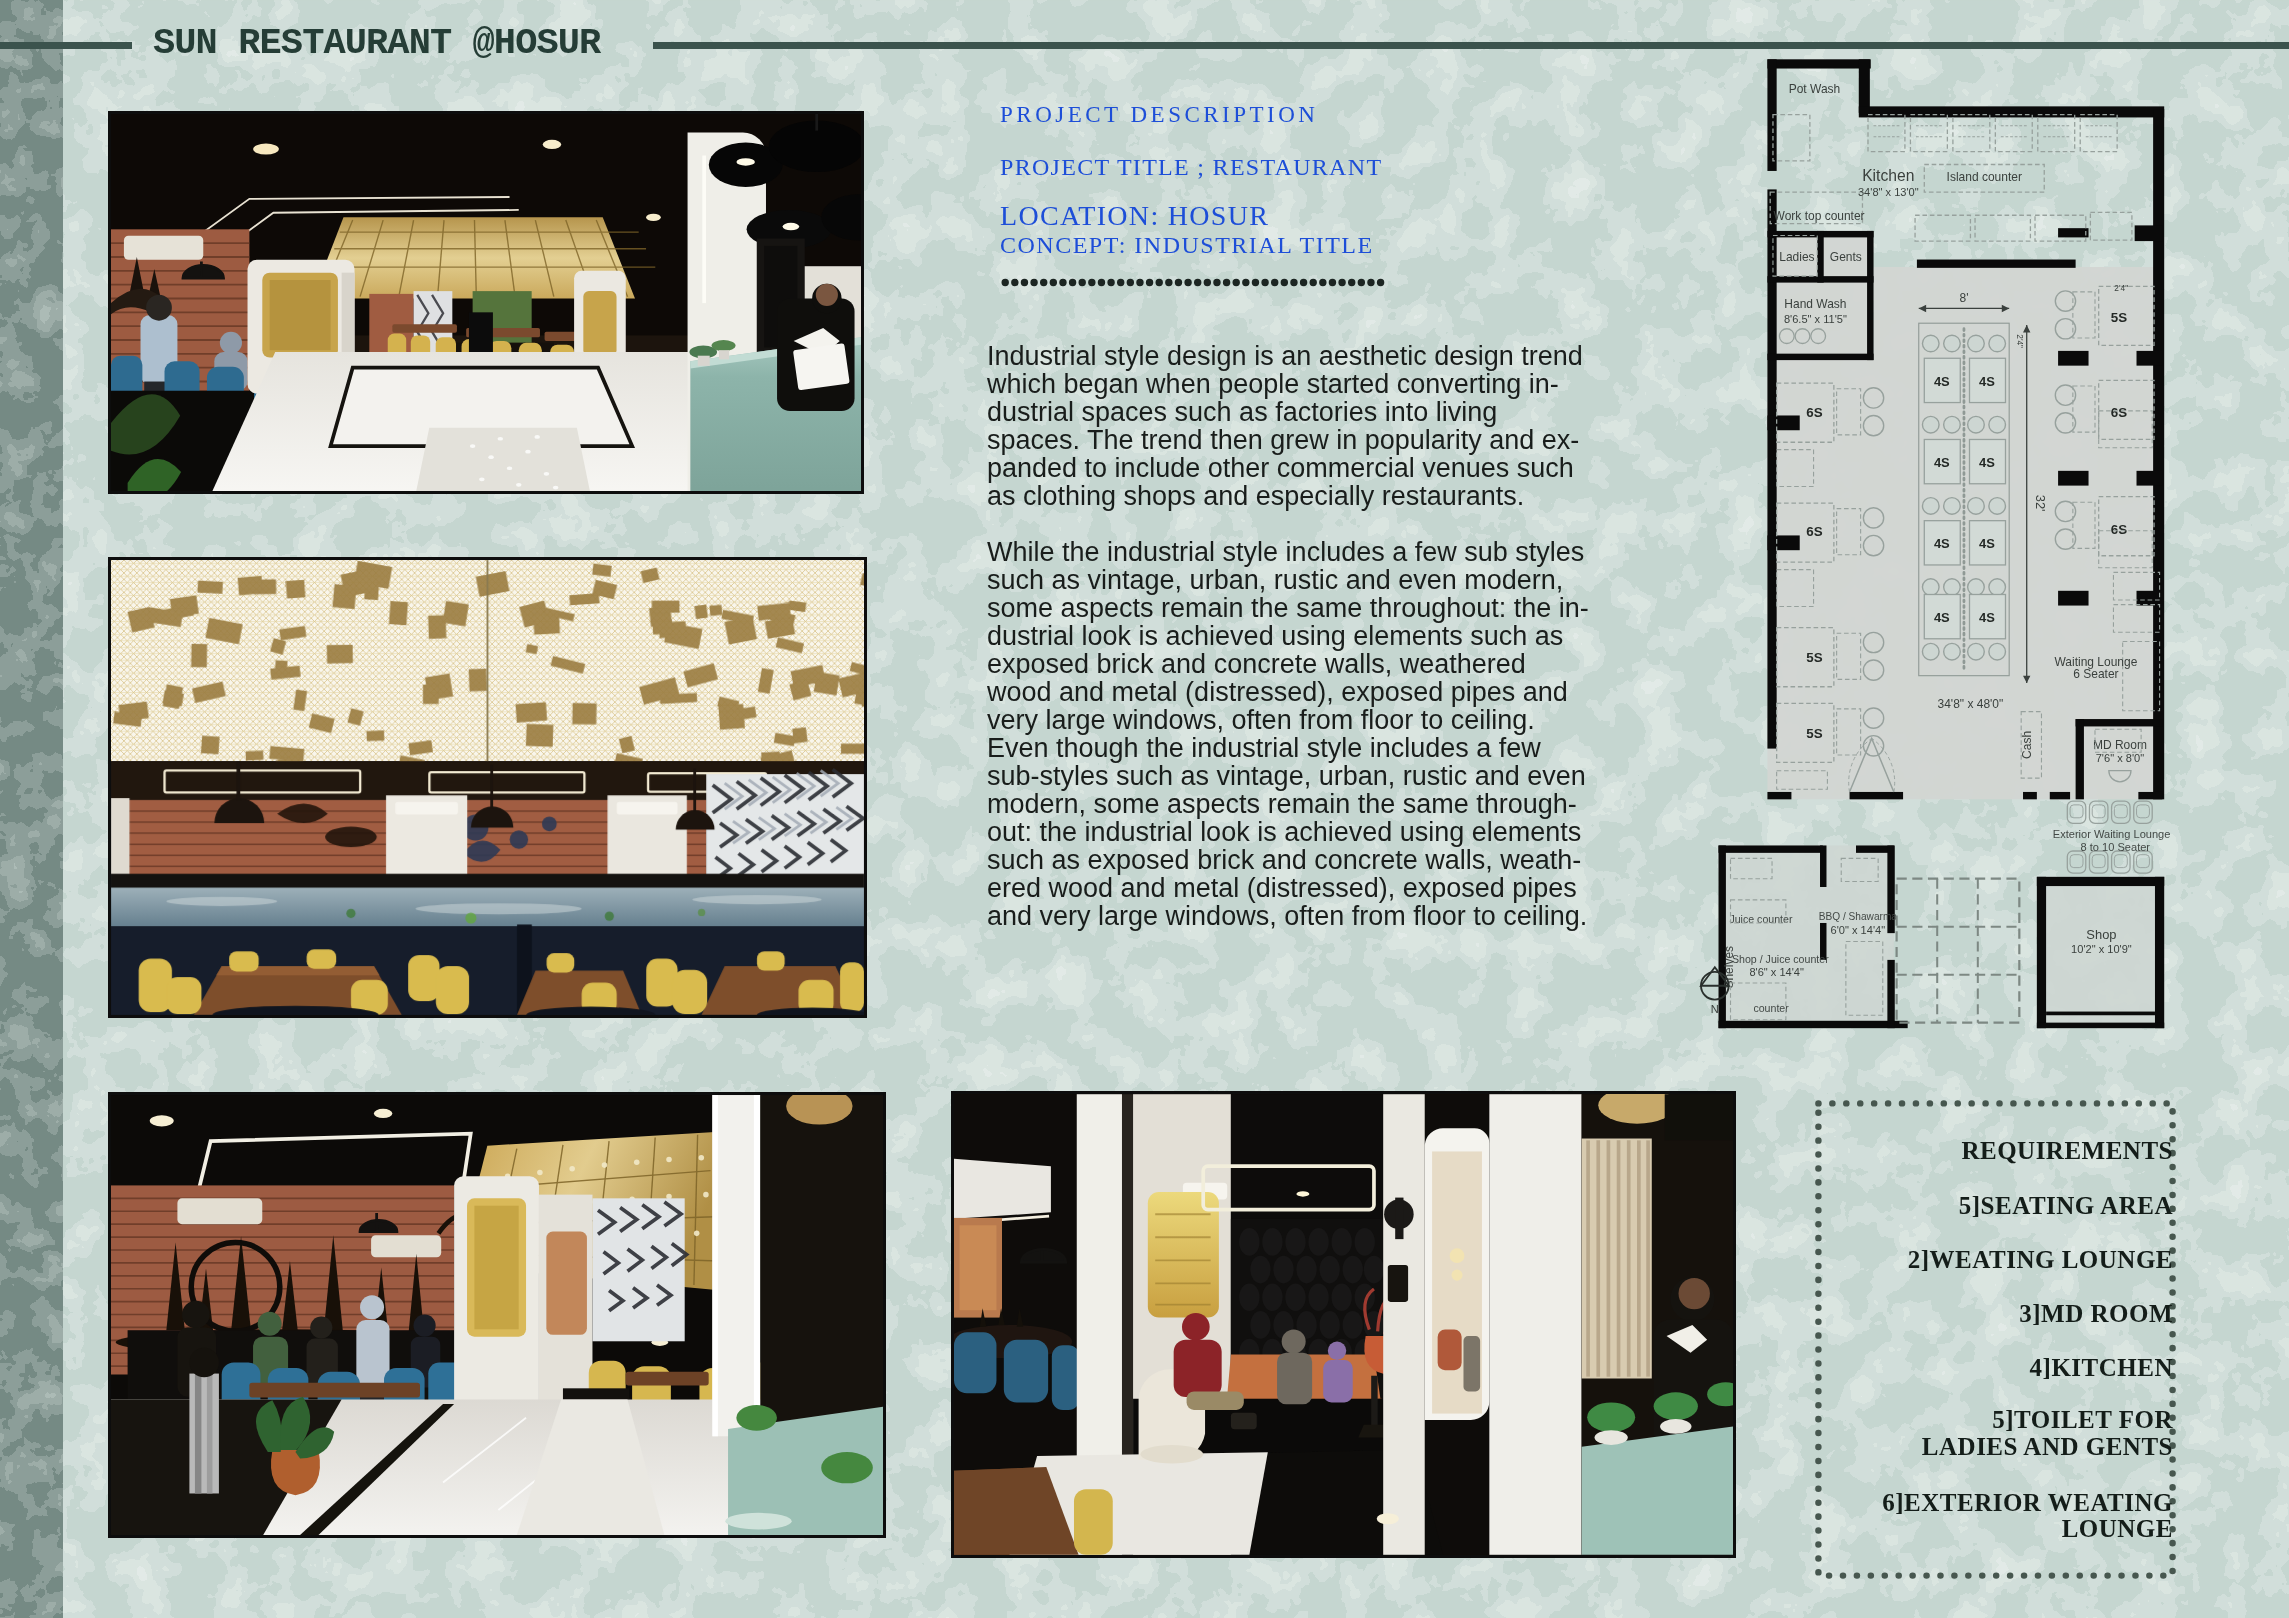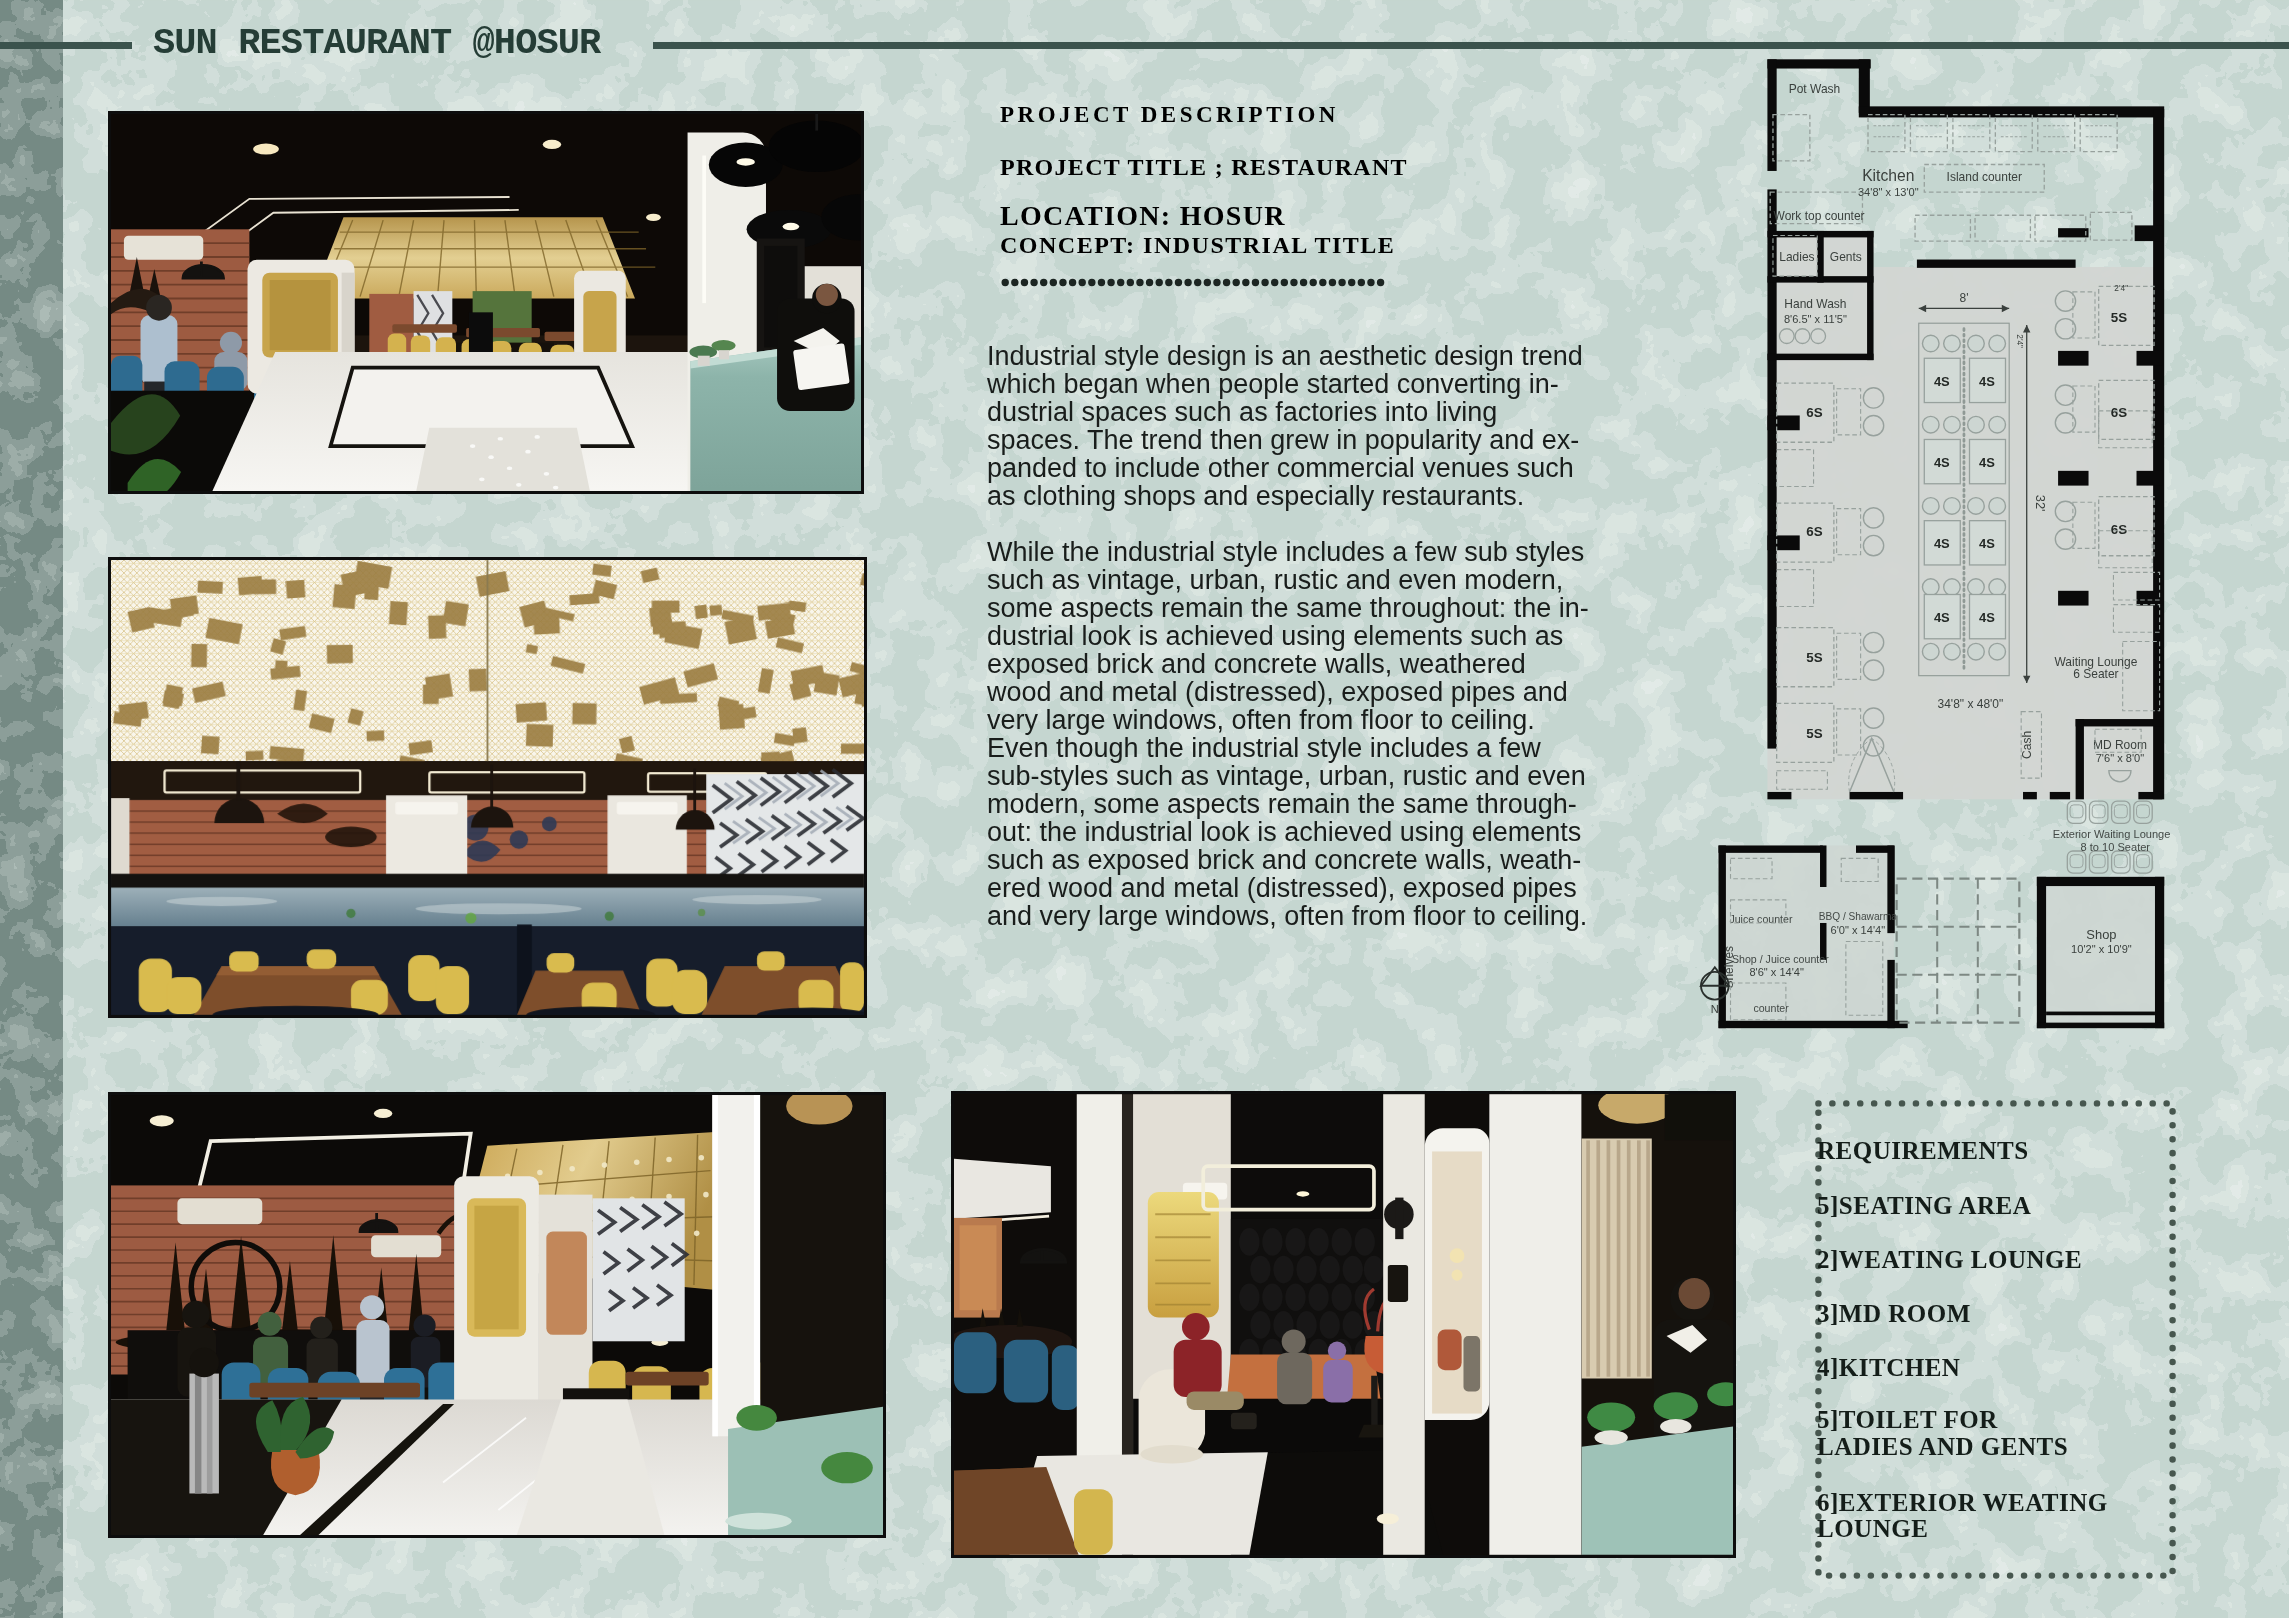--- a/index.html
+++ b/index.html
@@ -1,20 +1,20 @@
 <!DOCTYPE html>
 <html style="font-size:14.8px"><head><meta charset="utf-8"><style>
 html,body{margin:0;padding:0}
 body{width:2290px;height:1619px;position:relative;background:#c5d6d0;font-family:"Liberation Sans",sans-serif;overflow:hidden}
 .abs{position:absolute}
 .photo{position:absolute;border:3.7px solid #0d0d0d;overflow:hidden;background:#151008}
 #titletxt{position:absolute;left:153px;top:25px;width:646px;font-family:Liberation Mono, monospace;font-weight:bold;font-size:37px;line-height:1;letter-spacing:-0.9px;color:#253d36;white-space:nowrap}
-.headser{font-family:"Liberation Serif",serif;font-weight:bold;color:#000000;letter-spacing:2.8px}
+.headser{font-family:"Liberation Serif",serif;font-weight:normal;color:#1d4ed8;letter-spacing:2.8px}
 #body1{position:absolute;left:987px;top:342px;width:609px;font-size:27px;line-height:28px;color:#191d1b}
-.req{font-family:"Liberation Serif",serif;font-weight:bold;color:#141d19;font-size:25px;letter-spacing:0.5px;text-align:left}
+.req{font-family:"Liberation Serif",serif;font-weight:bold;color:#141d19;font-size:25px;letter-spacing:0.5px;text-align:right}
 </style></head>
 <body>
 
 <svg class="abs" style="left:0;top:0;z-index:1" width="2290" height="1619" viewBox="0 0 2481 1754">
 <defs>
 <filter id="spl" x="0" y="0" width="100%" height="100%">
 <feTurbulence type="fractalNoise" baseFrequency="0.022" numOctaves="4" seed="7"></feTurbulence>
 <feComponentTransfer>
           <feFuncA type="discrete" tableValues="0 0 0 0.35 0.6 0.85"></feFuncA>
         </feComponentTransfer>

